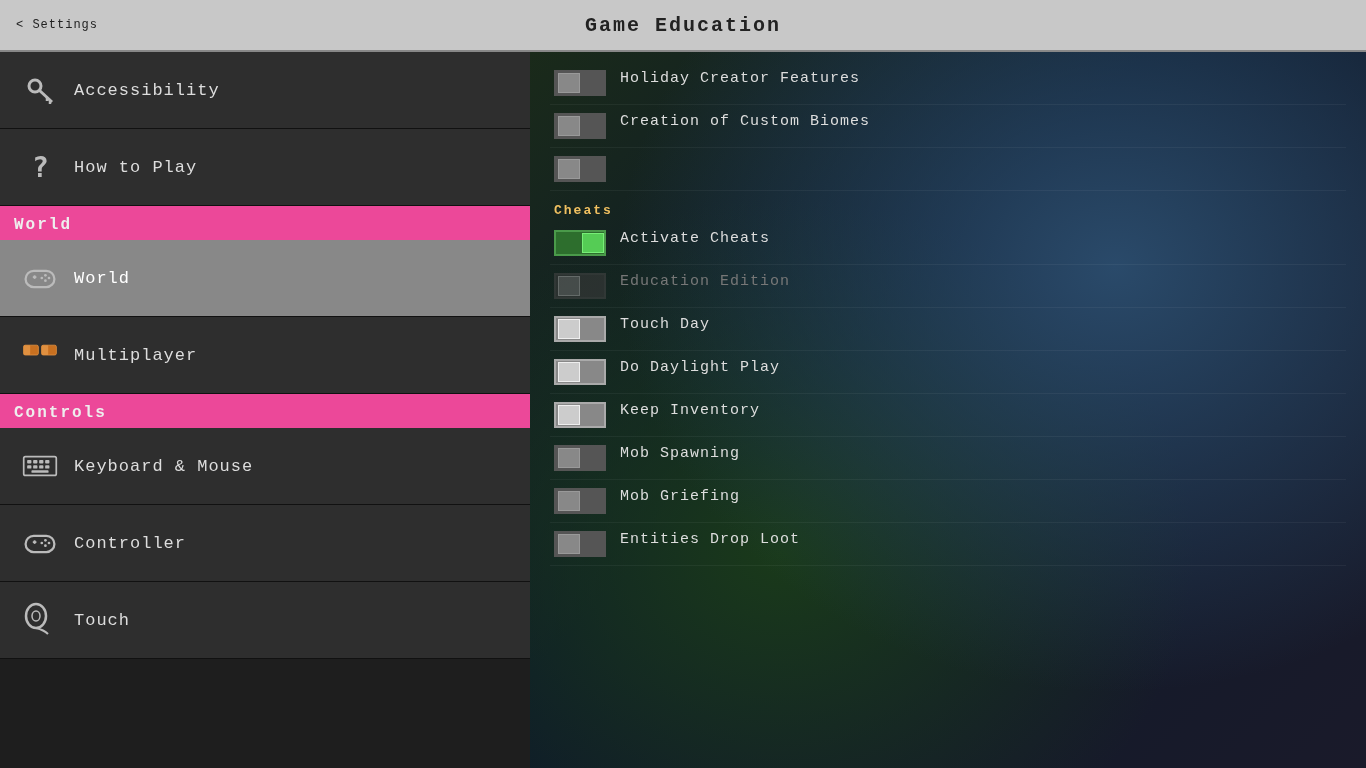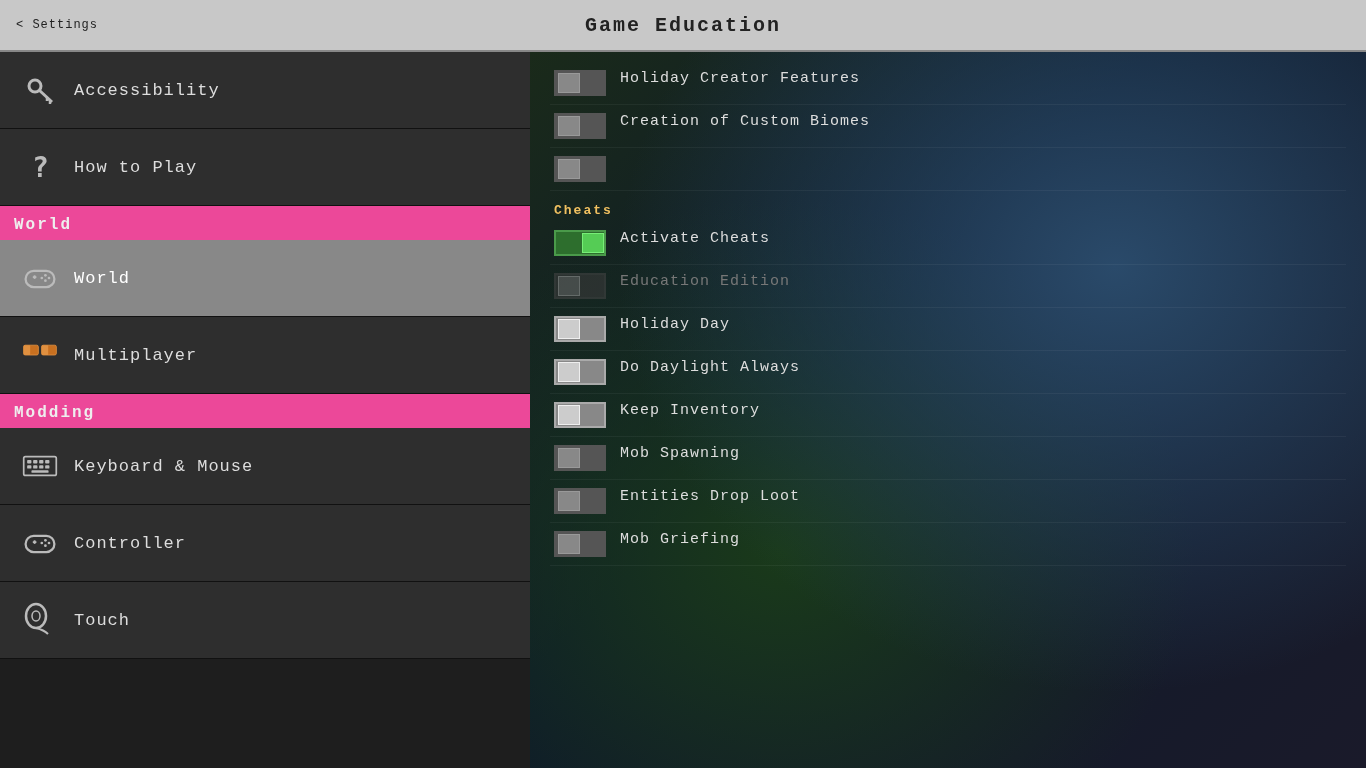--- a/index.html
+++ b/index.html
@@ -278,21 +278,21 @@
         <svg viewBox="0 0 44 36" fill="none" xmlns="http://www.w3.org/2000/svg">
           <rect x="2" y="6" width="18" height="12" rx="2" fill="#c87020" stroke="#e09040" stroke-width="1"></rect>
           <rect x="24" y="6" width="18" height="12" rx="2" fill="#c87020" stroke="#e09040" stroke-width="1"></rect>
           <rect x="2" y="6" width="8" height="12" rx="1" fill="#e09040"></rect>
           <rect x="24" y="6" width="8" height="12" rx="1" fill="#e09040"></rect>
         </svg>
       </div>
       <span>Multiplayer</span>
     </div>
 
-    <div class="section-header">Modding</div>
+    <div class="section-header">Controls</div>
 
     <div class="sidebar-item">
       <div class="icon">
         <svg viewBox="0 0 42 30" fill="none" xmlns="http://www.w3.org/2000/svg">
           <rect x="2" y="4" width="38" height="22" rx="2" stroke="#bbb" stroke-width="2" fill="none"></rect>
           <rect x="6" y="8" width="5" height="4" rx="1" fill="#bbb"></rect>
           <rect x="13" y="8" width="5" height="4" rx="1" fill="#bbb"></rect>
           <rect x="20" y="8" width="5" height="4" rx="1" fill="#bbb"></rect>
           <rect x="27" y="8" width="5" height="4" rx="1" fill="#bbb"></rect>
           <rect x="6" y="14" width="5" height="4" rx="1" fill="#bbb"></rect>
@@ -383,30 +383,30 @@
       </div>
       <span class="setting-label disabled">Education Edition</span>
     </div>
 
     <div class="setting-row">
       <div class="toggle">
         <div class="toggle-track white-off">
           <div class="toggle-thumb"></div>
         </div>
       </div>
-      <span class="setting-label">Holiday Day</span>
+      <span class="setting-label">Touch Day</span>
     </div>
 
     <div class="setting-row">
       <div class="toggle">
         <div class="toggle-track white-off">
           <div class="toggle-thumb"></div>
         </div>
       </div>
-      <span class="setting-label">Do Daylight Always</span>
+      <span class="setting-label">Do Daylight Play</span>
     </div>
 
     <div class="setting-row">
       <div class="toggle">
         <div class="toggle-track white-off">
           <div class="toggle-thumb"></div>
         </div>
       </div>
       <span class="setting-label">Keep Inventory</span>
     </div>
@@ -419,27 +419,27 @@
       </div>
       <span class="setting-label">Mob Spawning</span>
     </div>
 
     <div class="setting-row">
       <div class="toggle">
         <div class="toggle-track off">
           <div class="toggle-thumb"></div>
         </div>
       </div>
+      <span class="setting-label">Mob Griefing</span>
+    </div>
+
+    <div class="setting-row">
+      <div class="toggle">
+        <div class="toggle-track off">
+          <div class="toggle-thumb"></div>
+        </div>
+      </div>
       <span class="setting-label">Entities Drop Loot</span>
     </div>
 
-    <div class="setting-row">
-      <div class="toggle">
-        <div class="toggle-track off">
-          <div class="toggle-thumb"></div>
-        </div>
-      </div>
-      <span class="setting-label">Mob Griefing</span>
-    </div>
-
   </div>
 
 </div>
 
 </body></html>

